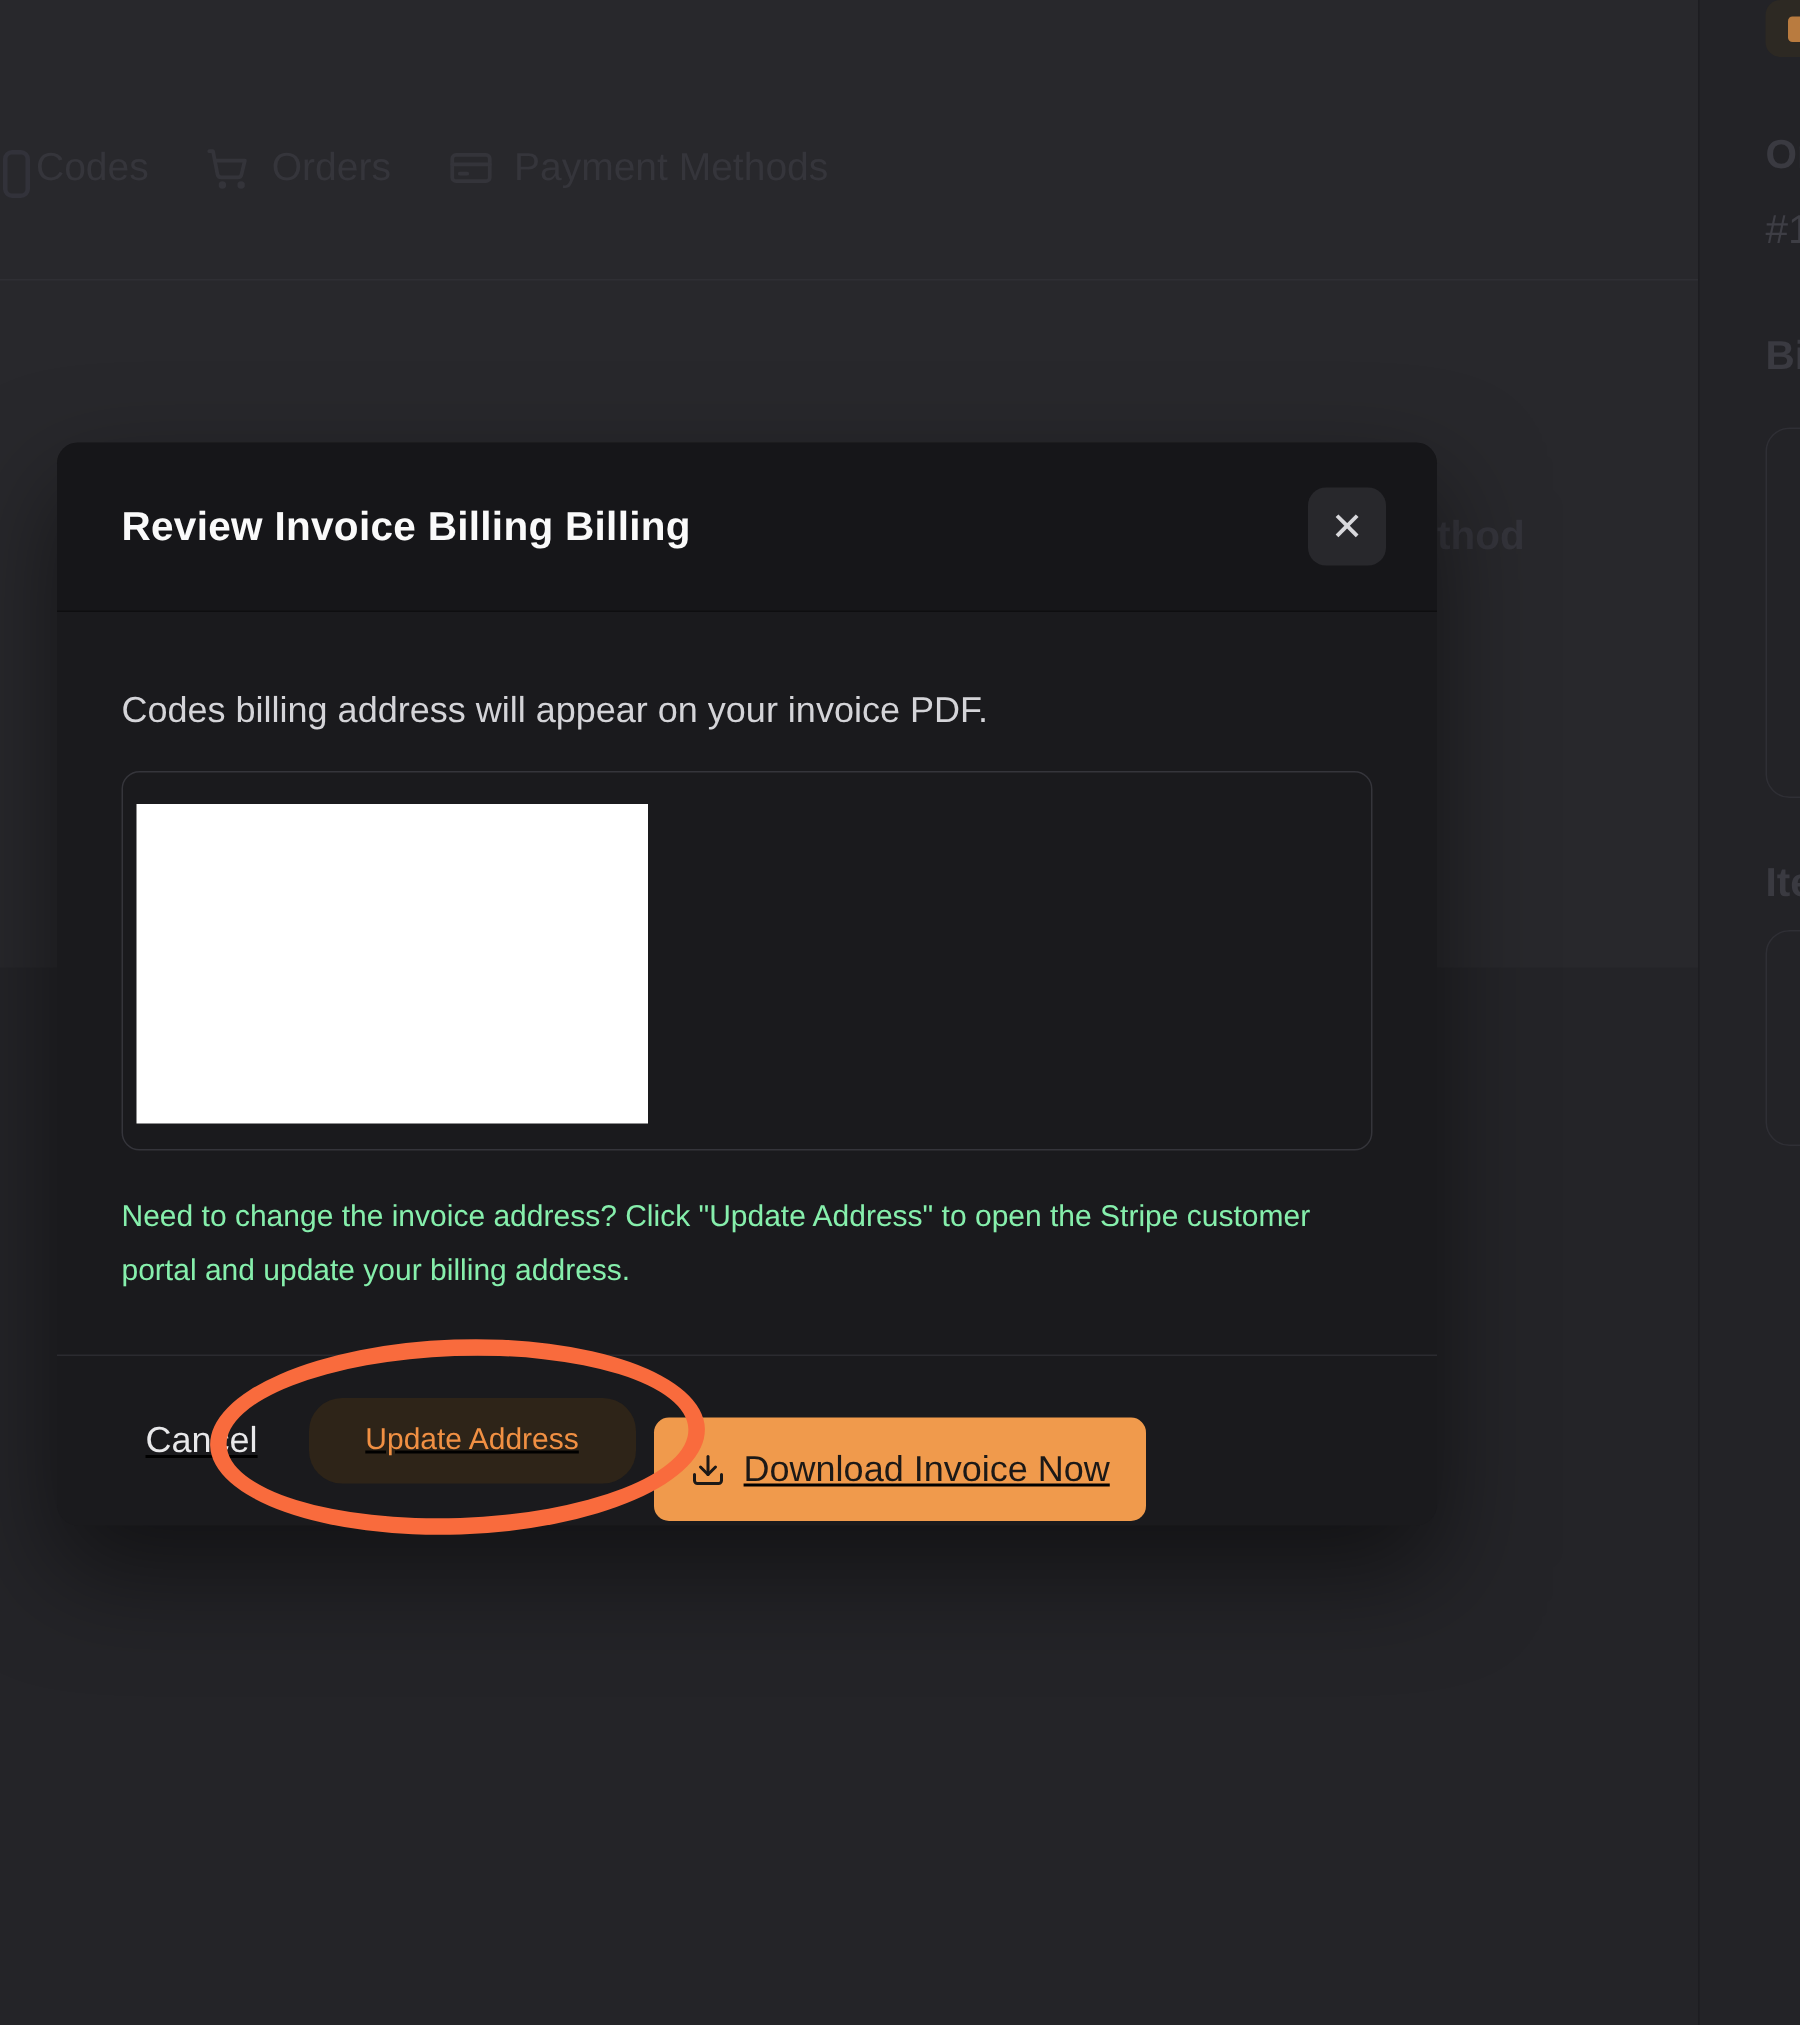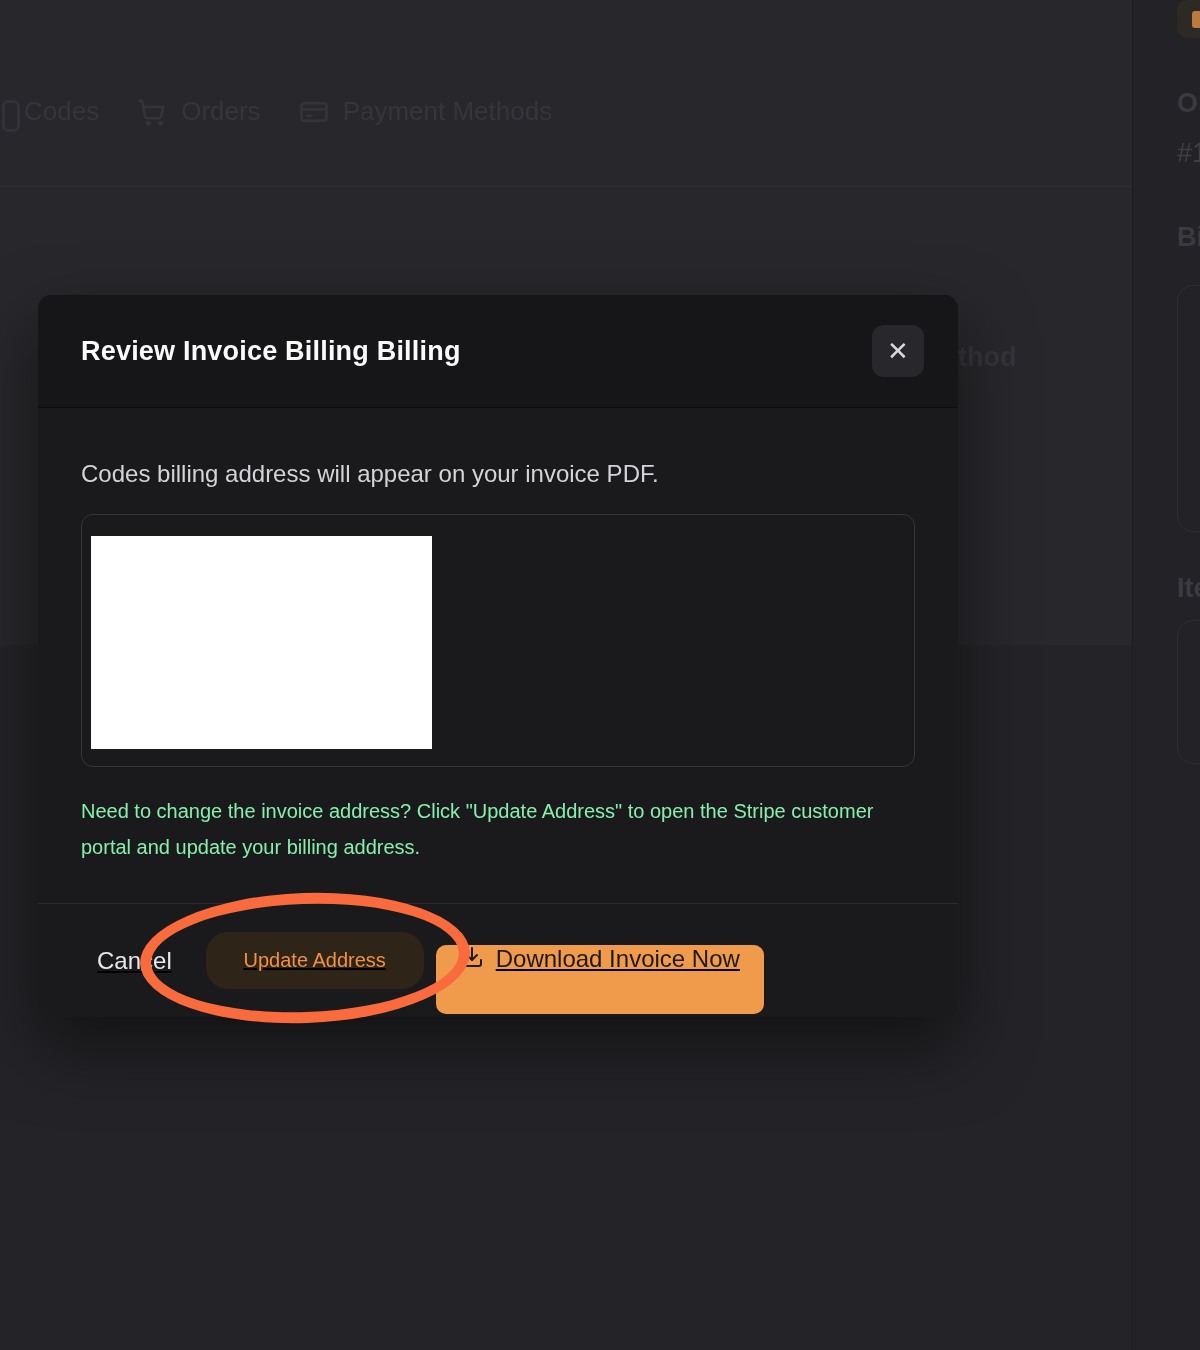--- a/index.html
+++ b/index.html
@@ -47,21 +47,21 @@
     position:relative;box-sizing:border-box;background:#1a1a1d;}
   .redaction{position:absolute;left:9px;top:21px;width:341px;height:213px;background:#ffffff;}
   .help{margin-top:26px;font-size:20px;line-height:36px;color:#86efac;}
   .modal-footer{height:114px;flex:none;border-top:1px solid #2b2b30;display:flex;
     align-items:center;padding:0 43px;box-sizing:border-box;text-decoration:underline;}
   .cancel-btn{background:none;border:none;color:#e8e8ea;font-size:24px;padding:10px 16px;
     cursor:pointer;font-family:inherit;}
   .update-btn{margin-left:18px;width:218px;height:57px;background:#2e2418;border:none;
     border-radius:22px;color:#f19043;font-size:20px;cursor:pointer;font-family:inherit;}
   .download-btn{margin-left:12px;height:69px;padding:0 24px;background:#f09a4c;border:none;
-    border-radius:10px;color:#1c1917;font-size:24px;display:flex;gap:12px;
+    border-radius:10px;color:#1c1917;font-size:24px;display:flex;align-items:center;gap:12px;
     cursor:pointer;font-family:inherit;margin-top:38px;}
   .download-btn svg{display:block;stroke:#1c1917;}
   
   .annotation{position:absolute;left:140px;top:893px;width:330px;height:130px;
     border:11px solid #f96b3d;border-radius:50%;box-sizing:border-box;
     transform:rotate(-2deg);z-index:60;pointer-events:none;}
 </style>
 </head>
 <body>
 

